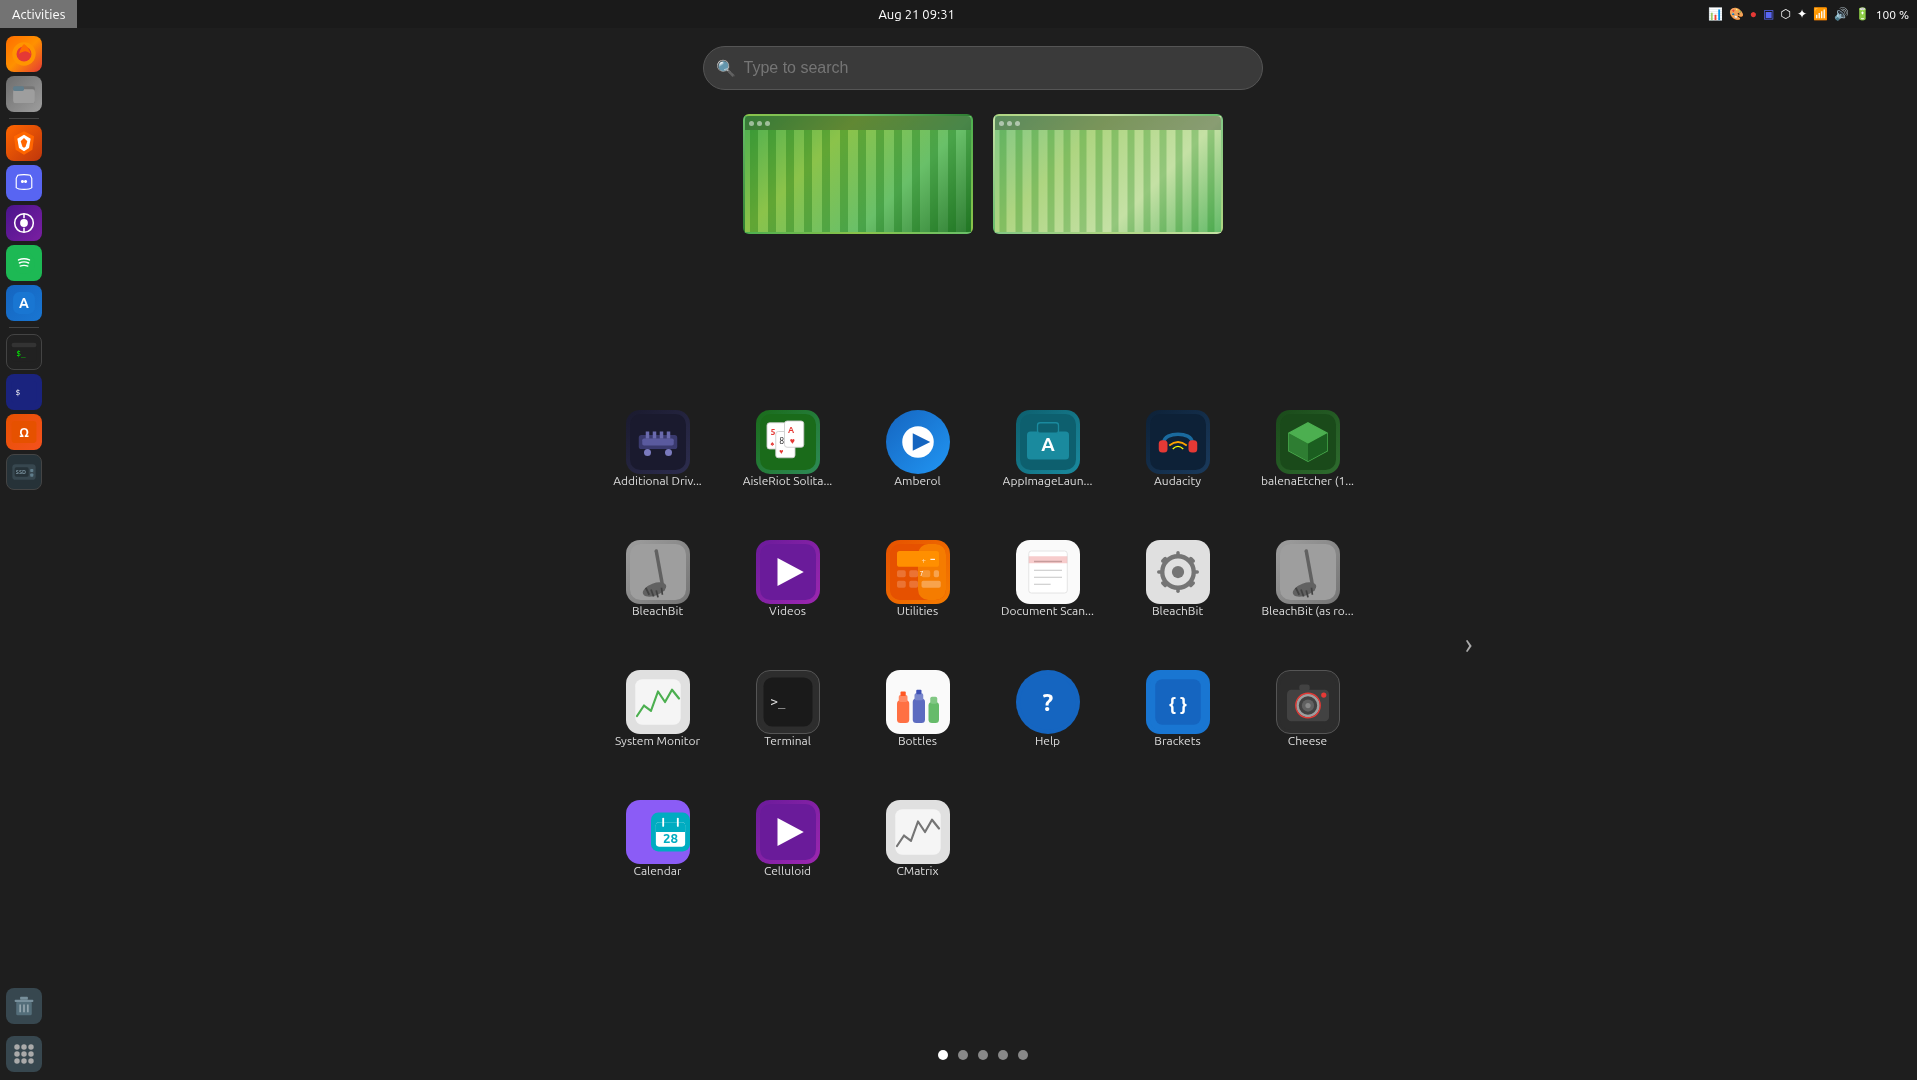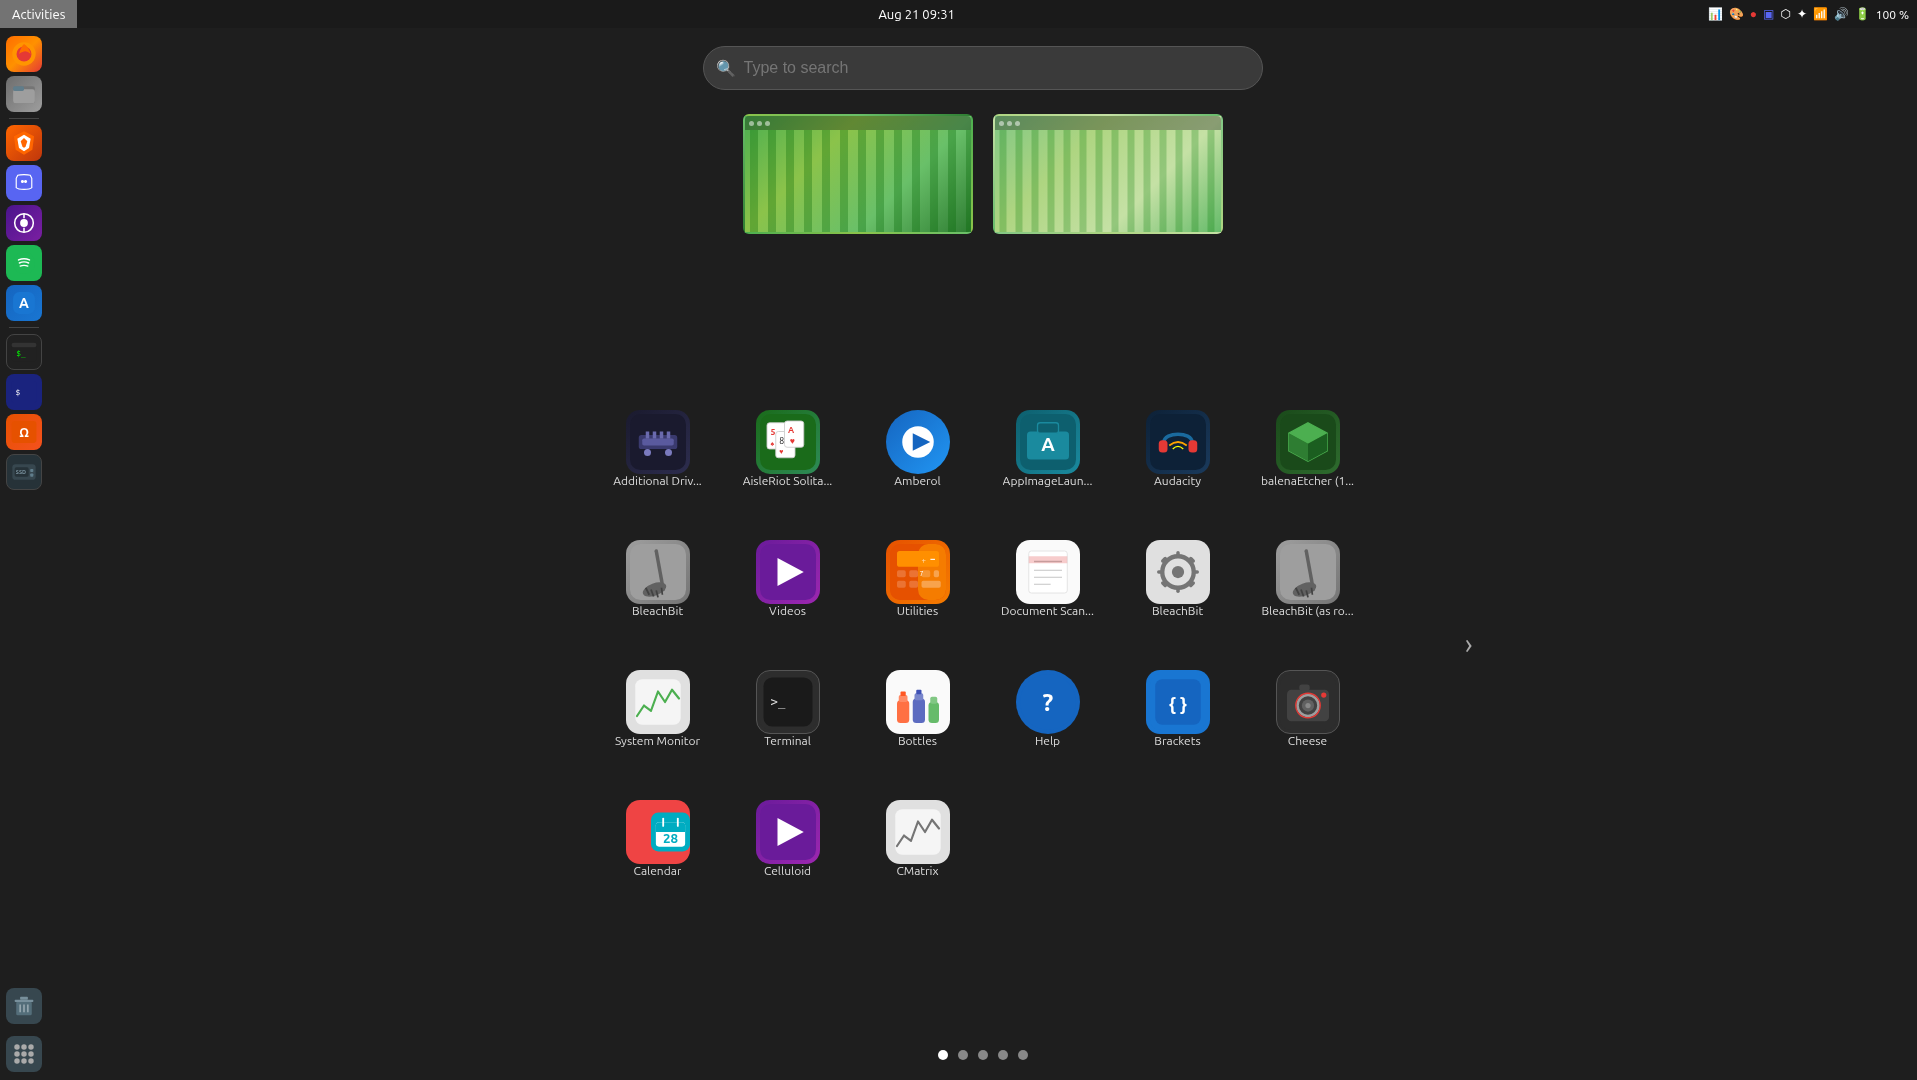--- a/index.html
+++ b/index.html
@@ -290,21 +290,21 @@
     .icon-document-scanner { background: #fafafa; }
     .icon-settings { background: #e0e0e0; }
     .icon-system-monitor { background: #e0e0e0; }
     .icon-bleachbit2 { background: linear-gradient(135deg, #9e9e9e, #757575); }
     .icon-terminal { background: #2d2d2d; border: 1px solid #555; }
     .icon-utilities { background: #3a3a3a; }
     .icon-bottles { background: #fafafa; }
     .icon-help { background: #1565c0; border-radius: 50% !important; }
     .icon-brackets { background: #1976d2; }
     .icon-cheese { background: #2d2d2d; border: 1px solid #555; }
-    .icon-calendar { background: #ef4444; padding-left: 25px; }
+    .icon-calendar { background: #8b5cf6; padding-left: 25px; }
     .icon-celluloid { background: linear-gradient(135deg, #6a1b9a, #9c27b0); }
     .icon-cmatrix { background: #e0e0e0; }
 
     
     .tray-area {
       display: flex;
       align-items: center;
       gap: 5px;
     }
   </style>

